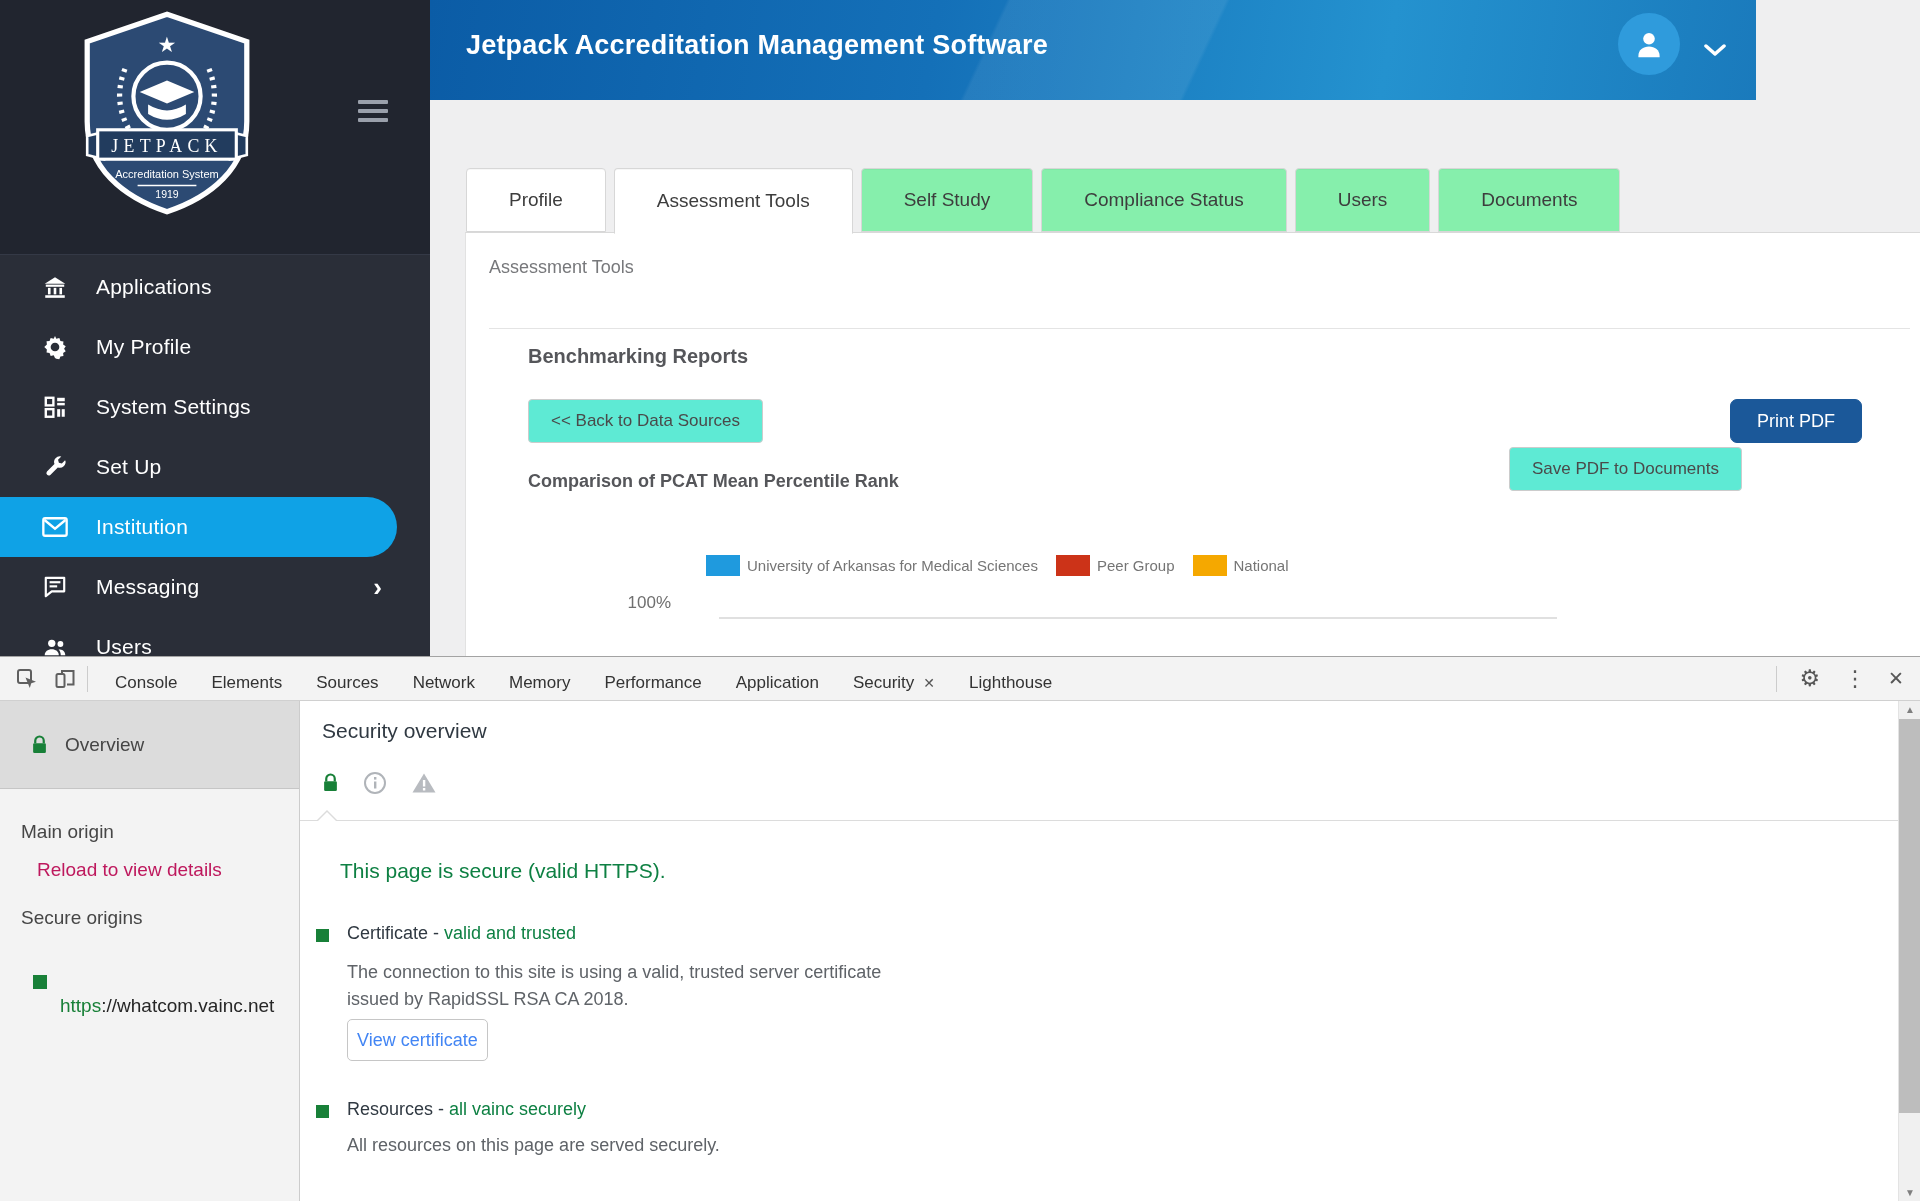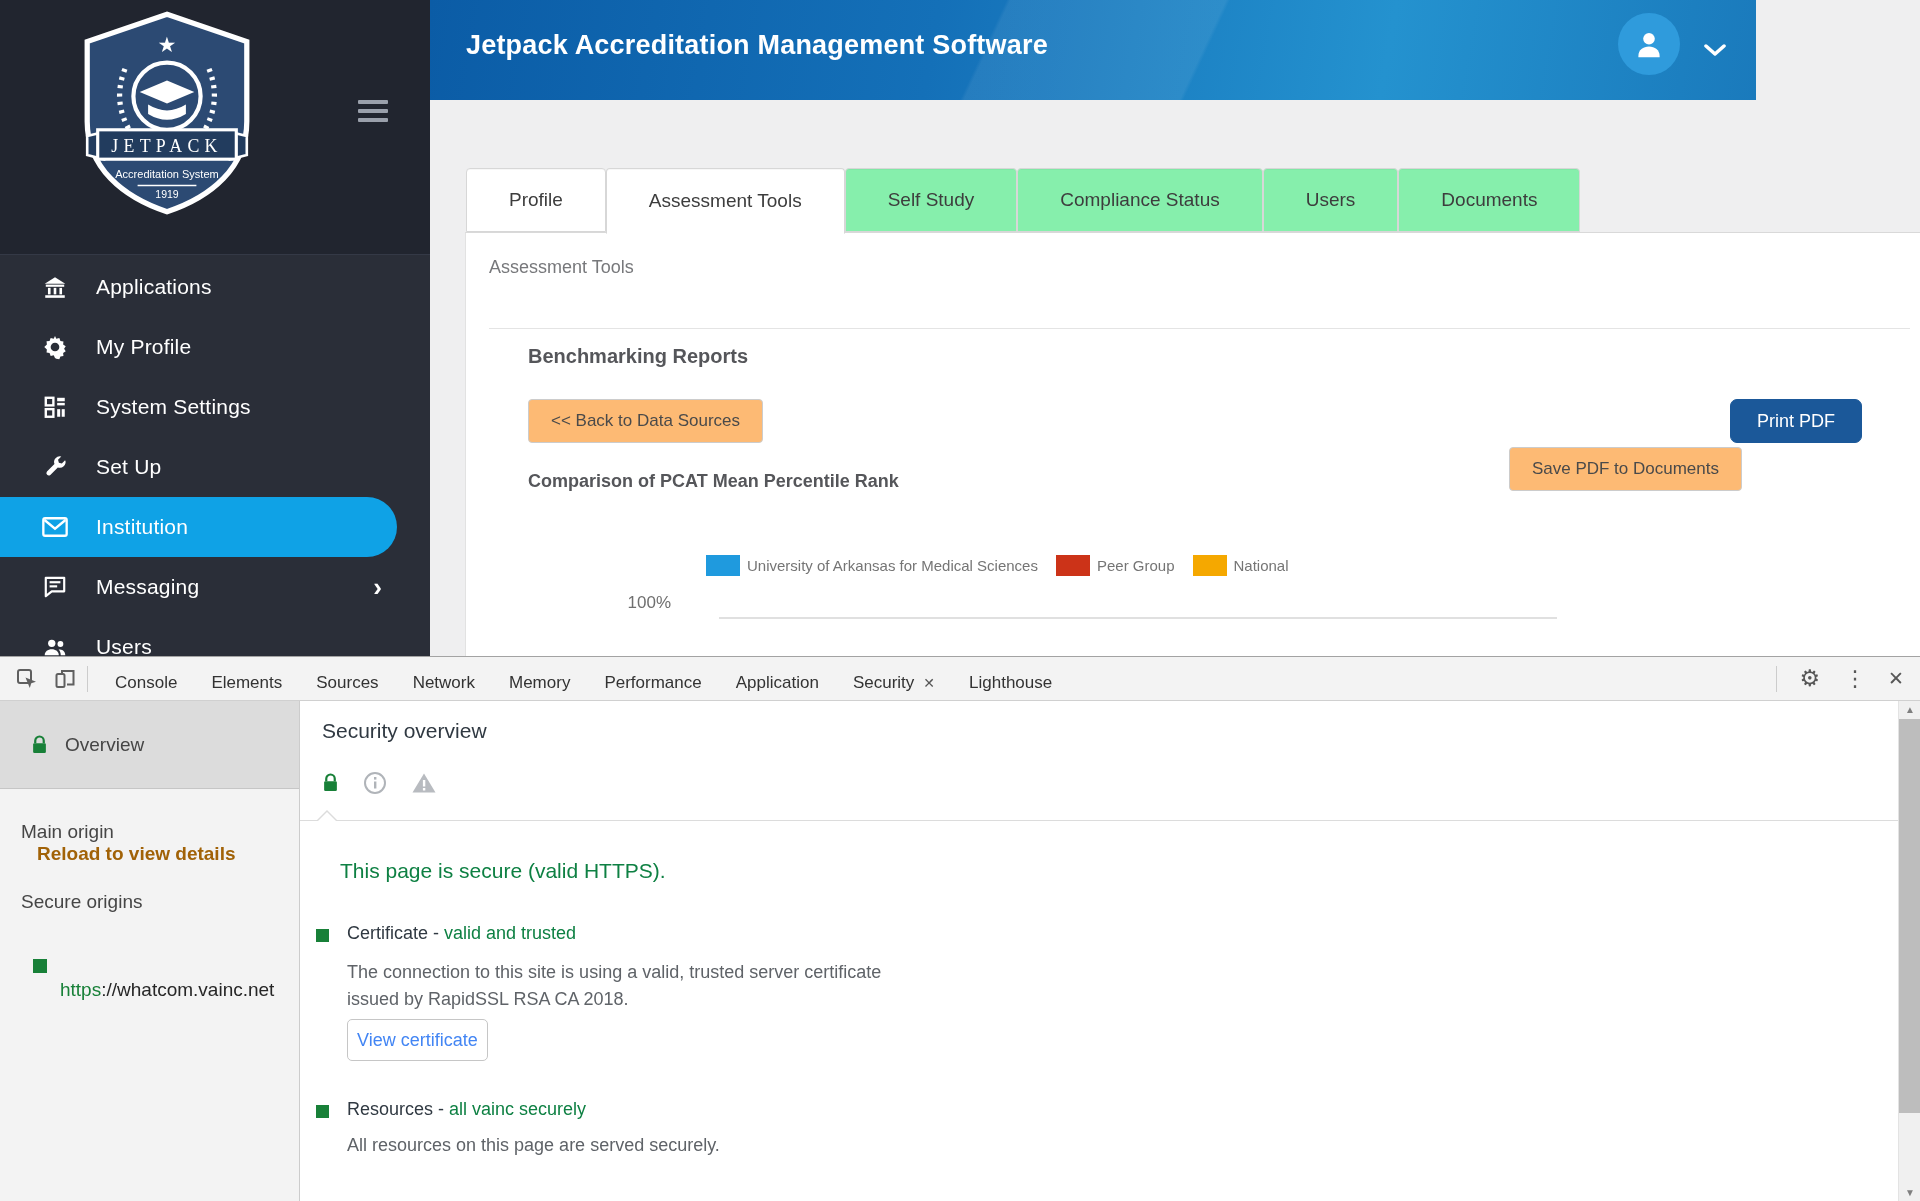--- a/index.html
+++ b/index.html
@@ -25,34 +25,34 @@
   .app-header { position:absolute; left:430px; top:0; width:1326px; height:100px;
     background:
       linear-gradient(115deg, rgba(255,255,255,0) 42%, rgba(255,255,255,0.07) 42.3%, rgba(255,255,255,0.07) 58%, rgba(255,255,255,0) 58.3%),
       linear-gradient(100deg,#0b5ca6 0%,#1470b8 38%,#2492cf 72%,#1a7abc 100%);
   }
   .app-title { position:absolute; left:36px; top:30px; color:#fff; font-size:27px; font-weight:bold; letter-spacing:.2px; }
   .avatar { position:absolute; right:76px; top:13px; width:62px; height:62px; border-radius:50%; background:#2f9bdc; display:flex; align-items:center; justify-content:center; cursor:pointer; }
   .hdr-chevron { position:absolute; right:30px; top:42px; cursor:pointer; }
 
   
-  .tabs { position:absolute; left:466px; top:168px; display:flex; z-index:2; }
+  .tabs { position:absolute; left:466px; top:168px; display:flex; gap:8px; z-index:2; }
   .tab { height:64px; display:flex; align-items:center; justify-content:center; padding:0 42px;
     background:#86efac; border:1px solid #d7d7d7; border-radius:4px 4px 0 0;
     font-size:19px; color:#3d3d3d; cursor:pointer; box-shadow:0 1px 0 rgba(0,0,0,0.03) inset; }
   .tab.white { background:#fff; }
   .tab.active { background:#fff; border-bottom:1px solid #fff; height:66px; margin-bottom:-2px; }
 
   
   .panel { position:absolute; left:465px; top:232px; width:1455px; height:424px; background:#fff; border-top:1px solid #d9d9d9; border-left:1px solid #e2e2e2; }
   .section-label { position:absolute; left:23px; top:24px; font-size:18px; color:#77787b; }
   .panel-divider { position:absolute; left:23px; right:10px; top:95px; border-top:1px solid #e4e4e4; }
   .bench-title { position:absolute; left:62px; top:112px; font-size:20px; font-weight:bold; color:#55565a; }
   .btn { display:inline-flex; align-items:center; justify-content:center; height:44px; padding:0 22px;
-    background:#fdba74; border:1px solid #cccccc; border-radius:4px; font-size:17px; color:#4a4a4a; cursor:pointer;text-align:right; }
+    background:#5eead4; border:1px solid #cccccc; border-radius:4px; font-size:17px; color:#4a4a4a; cursor:pointer;text-align:right; }
   .back-btn { position:absolute; left:62px; top:166px; }
   .save-btn { position:absolute; right:178px; top:166px;margin-top:48px; }
   .print-btn { position:absolute; right:58px; top:166px; height:44px; padding:0 26px; display:inline-flex; align-items:center;
     background:#1b5899; border:1px solid #1b5899; border-radius:7px; color:#fff; font-size:18px; cursor:pointer; }
   .chart-title { position:absolute; left:62px; top:238px; font-size:18px; font-weight:bold; color:#55565a; }
   .legend { position:absolute; left:240px; top:322px; display:flex; align-items:center; gap:18px; }
   .legend-item { display:flex; align-items:center; gap:7px; }
   .swatch { width:34px; height:21px; }
   .legend-label { font-size:15px; color:#757575; }
   .axis-tick { position:absolute; left:150px; top:360px; width:55px; text-align:right; font-size:17px; color:#6f6f6f; }
@@ -73,21 +73,21 @@
   .dt-right { display:flex; align-items:center; height:44px; }
   .dt-gear { font-size:23px; color:#575757; margin:0 12px; cursor:pointer; line-height:1; }
   .dt-kebab { font-size:22px; color:#575757; margin:0 12px; cursor:pointer; line-height:1; }
   .dt-close { font-size:19px; color:#575757; margin:0 16px 0 10px; cursor:pointer; line-height:1; }
 
   .dt-body { position:relative; display:flex; height:500px; }
   .sec-sidebar { width:300px; background:#f3f3f3; border-right:1px solid #cccccc; flex:0 0 300px; }
   .overview-row { height:88px; background:#dcdcdc; border-bottom:1px solid #c6c6c6; display:flex; align-items:center; padding-left:31px; gap:17px; font-size:19px; color:#454545; cursor:pointer; }
   .side-label { padding-left:21px; font-size:19px; color:#464646; }
   .side-label.main-origin { margin-top:32px; }
-  .side-hint { padding-left:37px; margin-top:0; font-size:19px; color:#a16207;font-weight:bold; }
+  .side-hint { padding-left:37px; margin-top:16px; font-size:19px; color:#be185d; }
   .side-label.secure-origins { margin-top:26px; }
   .origin-row { margin-top:18px; padding-left:33px; display:flex; align-items:center; gap:13px; cursor:pointer; }
   .green-sq { width:14px; height:14px; background:#188038; flex:0 0 14px; }
   .origin-text { font-size:19px; color:#262626;margin-top:48px; }
   .origin-text .scheme { color:#188038; }
 
   .sec-main { flex:1; background:#fff; position:relative; }
   .sec-header { position:relative; height:120px; border-bottom:1px solid #dcdcdc; }
   .sec-title { position:absolute; left:22px; top:18px; font-size:21px; color:#303942; }
   .sec-icons { position:absolute; left:22px; top:70px; display:flex; align-items:center; gap:24px; }

